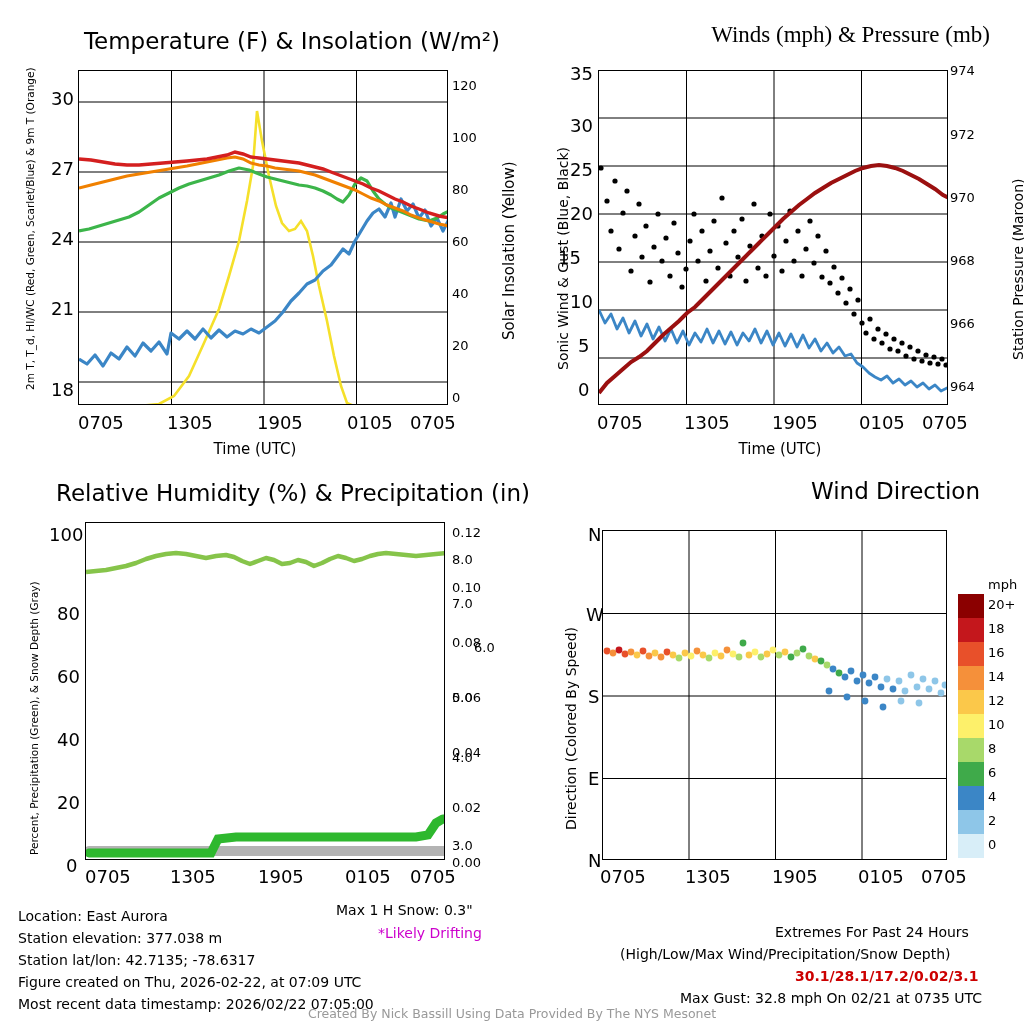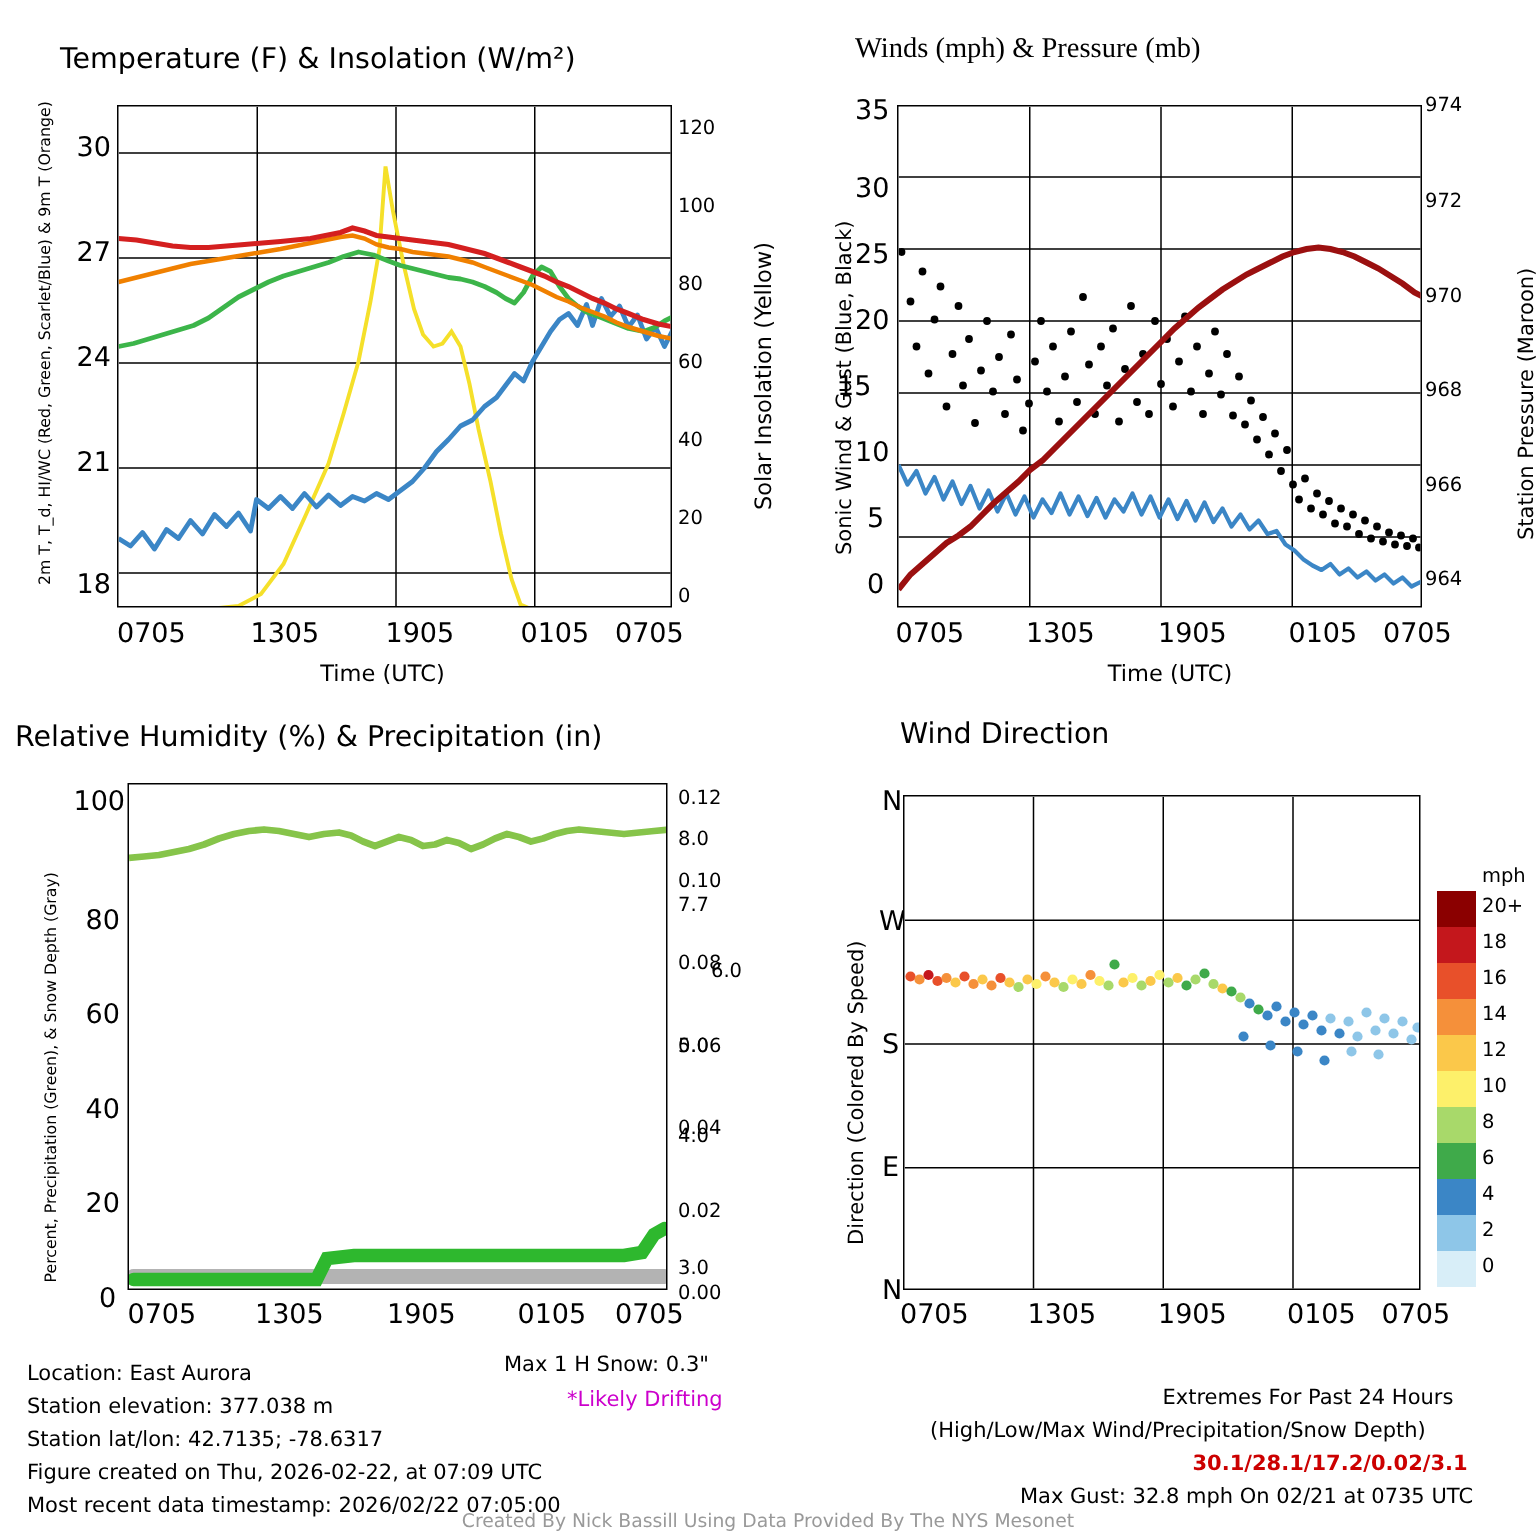--- a/index.html
+++ b/index.html
@@ -6,21 +6,21 @@
   body{
     width:1024px;height:1024px;
     background:#ffffff;
     font-family:"DejaVu Sans", sans-serif;
     color:#000;
     position:relative;
     overflow:hidden;
   }
   .panel{position:absolute;}
   .ptitle{
-    position:absolute;text-align:left;font-size:19px;
+    position:absolute;text-align:right;font-size:23px;
     white-space:nowrap;
   }
   .axis-label{
     position:absolute;font-size:15px;text-align:center;white-space:nowrap;
   }
   .vlabel{
     position:absolute;font-size:11.5px;white-space:nowrap;
     transform-origin:0 0;transform:rotate(-90deg);
   }
   .vlabel.big{font-size:14px;}
@@ -258,21 +258,21 @@
   <div class="tickR" style="left:452px;top:745px;">0.04</div>
   <div class="tickR" style="left:452px;top:690px;">0.06</div>
   <div class="tickR" style="left:452px;top:635px;">0.08</div>
   <div class="tickR" style="left:452px;top:580px;">0.10</div>
   <div class="tickR" style="left:452px;top:525px;">0.12</div>
 
   <div class="tickR" style="left:452px;top:838px;">3.0</div>
   <div class="tickR" style="left:452px;top:750px;">4.0</div>
   <div class="tickR" style="left:452px;top:690px;">5.0</div>
   <div class="tickR" style="left:474px;top:640px;">6.0</div>
-  <div class="tickR" style="left:452px;top:596px;">7.7</div>
+  <div class="tickR" style="left:452px;top:596px;">7.0</div>
   <div class="tickR" style="left:452px;top:552px;">8.0</div>
 
   <div class="tick" style="left:85px;top:866px;">0705</div>
   <div class="tick" style="left:170px;top:866px;">1305</div>
   <div class="tick" style="left:258px;top:866px;">1905</div>
   <div class="tick" style="left:345px;top:866px;">0105</div>
   <div class="tick" style="left:410px;top:866px;">0705</div>
 
   <div class="plotbox" style="left:85px;top:522px;width:360px;height:338px;">
     <svg width="360" height="338" viewBox="0 0 360 338">

